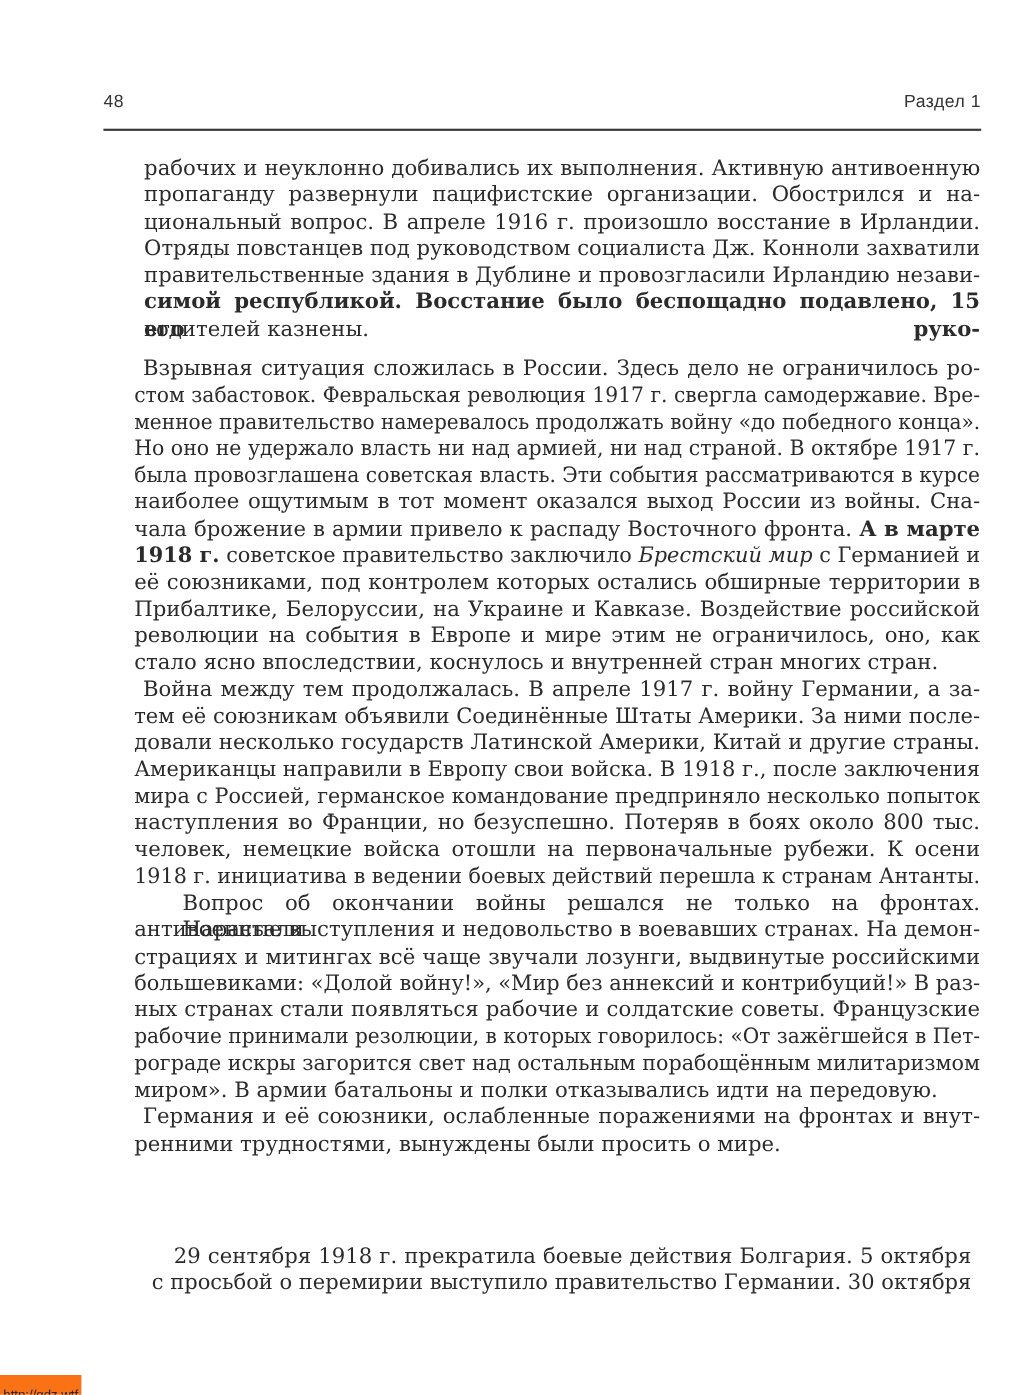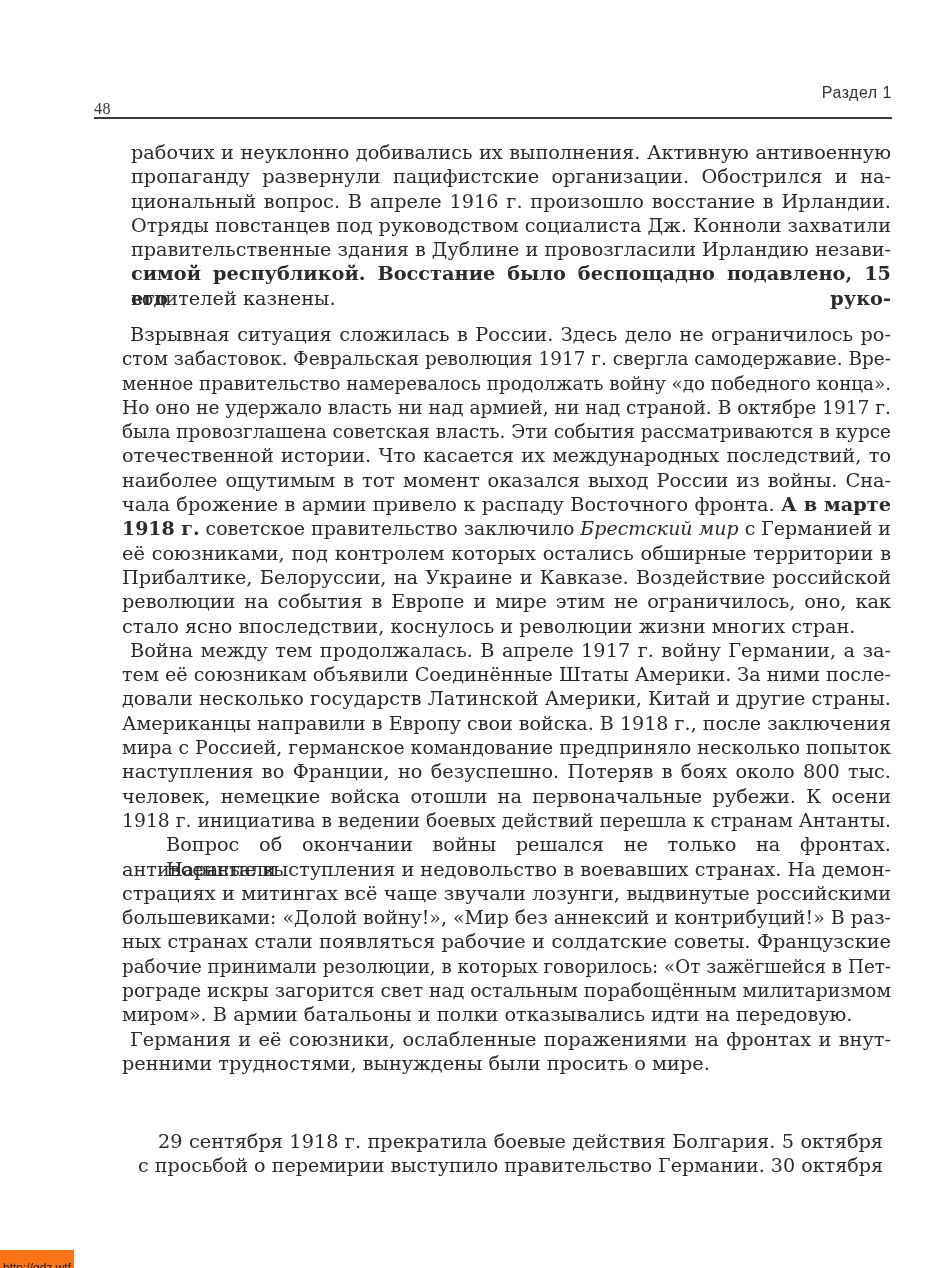--- a/index.html
+++ b/index.html
@@ -22,22 +22,21 @@
     width: 798px;
     height: 24px;
     font-family: "Liberation Sans", "DejaVu Sans", sans-serif;
     font-size: 16px;
     color: #333;
     letter-spacing: 0.5px;
   }
   .page-number {
     position: absolute;
     left: 0;
-    top: 16px;
-    font-family: Liberation Serif, serif;
+    top: 0;
   }
   .section-label {
     position: absolute;
     right: 0;
     top: 0;
   }
   .header-rule {
     position: absolute;
     left: 94px;
     top: 117px;
@@ -114,28 +113,27 @@
 </div>
 
 <div class="block" id="block-main">
 
   <div>
     <span class="line" style="padding-left: 8px; display: block; white-space: normal;">Взрывная ситуация сложилась в России. Здесь дело не ограничилось ро-</span>
     <span class="line" style="display: block; transform-origin: left center; transform: scaleX(0.956505); width: 803.969px; text-align-last: left;">стом забастовок. Февральская революция 1917 г. свергла самодержавие. Вре-</span>
     <span class="line" style="display: block; transform-origin: left center; transform: scaleX(0.948486); width: 810.766px; text-align-last: left;">менное правительство намеревалось продолжать войну «до победного конца».</span>
     <span class="line" style="display: block; transform-origin: left center; transform: scaleX(0.96466); width: 797.172px; text-align-last: left;">Но оно не удержало власть ни над армией, ни над страной. В октябре 1917 г.</span>
     <span class="line" style="display: block; transform-origin: left center; transform: scaleX(0.95617); width: 804.25px; text-align-last: left;">была провозглашена советская власть. Эти события рассматриваются в курсе</span>
-    <span class="line" style="display: block; white-space: normal;">отечественной истории. Что касается их международных последствий, то</span>
     <span class="line" style="display: block; white-space: normal;">наиболее ощутимым в тот момент оказался выход России из войны. Сна-</span>
     <span class="line" style="display: block; white-space: normal;"><span>чала брожение в армии привело к распаду Восточного фронта. </span><span class="b">А в марте</span></span>
     <span class="line" style="display: block; transform-origin: left center; transform: scaleX(0.982885); width: 782.391px; text-align-last: left;"><span class="b">1918 г.</span><span> советское правительство заключило </span><span class="i">Брестский мир</span><span> с Германией и</span></span>
     <span class="line" style="display: block; white-space: normal;">её союзниками, под контролем которых остались обширные территории в</span>
     <span class="line" style="display: block; white-space: normal;">Прибалтике, Белоруссии, на Украине и Кавказе. Воздействие российской</span>
     <span class="line" style="display: block; white-space: normal;">революции на события в Европе и мире этим не ограничилось, оно, как</span>
-    <span class="line last" style="display: block;">стало ясно впоследствии, коснулось и революции жизни многих стран.</span>
+    <span class="line last" style="display: block;">стало ясно впоследствии, коснулось и внутренней стран многих стран.</span>
   </div>
 
   <div>
     <span class="line" style="padding-left: 8px; display: block; white-space: normal;">Война между тем продолжалась. В апреле 1917 г. войну Германии, а за-</span>
     <span class="line" style="display: block; transform-origin: left center; transform: scaleX(0.992778); width: 774.594px; text-align-last: left;">тем её союзникам объявили Соединённые Штаты Америки. За ними после-</span>
     <span class="line" style="display: block; transform-origin: left center; transform: scaleX(0.997831); width: 770.672px; text-align-last: left;">довали несколько государств Латинской Америки, Китай и другие страны.</span>
     <span class="line" style="display: block; transform-origin: left center; transform: scaleX(0.989764); width: 776.953px; text-align-last: left;">Американцы направили в Европу свои войска. В 1918 г., после заключения</span>
     <span class="line" style="display: block; transform-origin: left center; transform: scaleX(0.976721); width: 787.328px; text-align-last: left;">мира с Россией, германское командование предприняло несколько попыток</span>
     <span class="line" style="display: block; white-space: normal;">наступления во Франции, но безуспешно. Потеряв в боях около 800 тыс.</span>
     <span class="line" style="display: block; white-space: normal;">человек, немецкие войска отошли на первоначальные рубежи. К осени</span>

